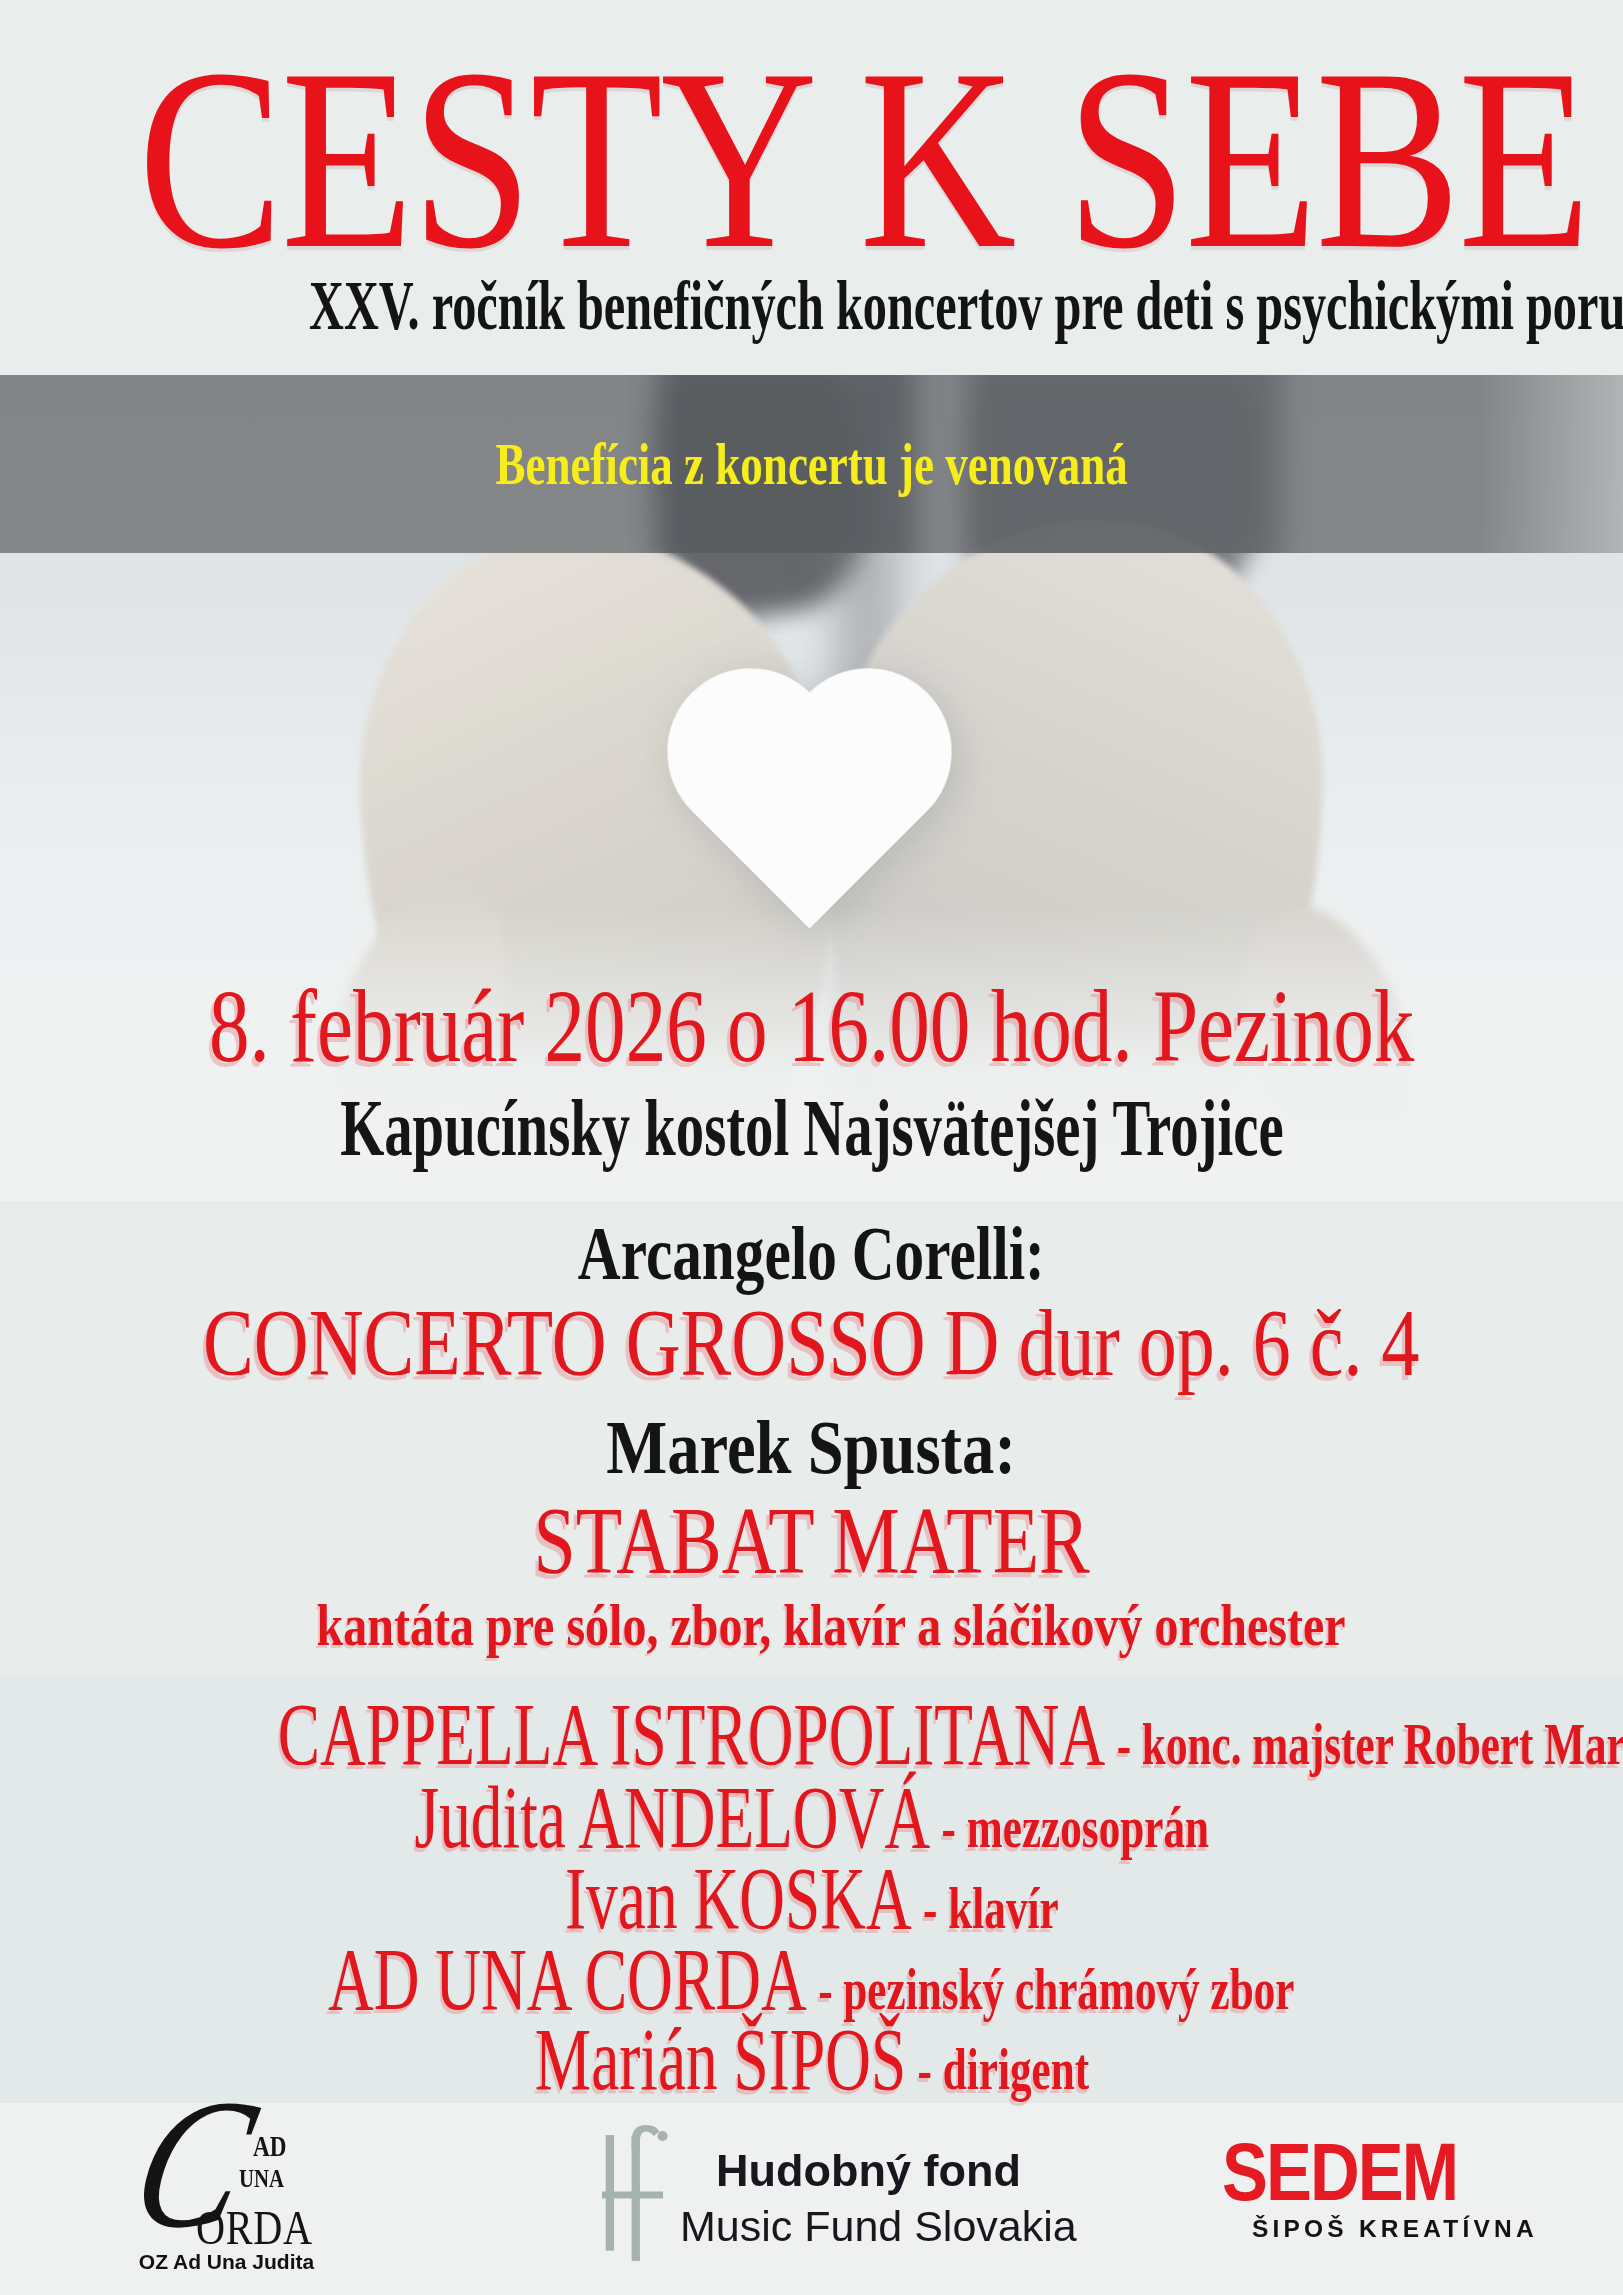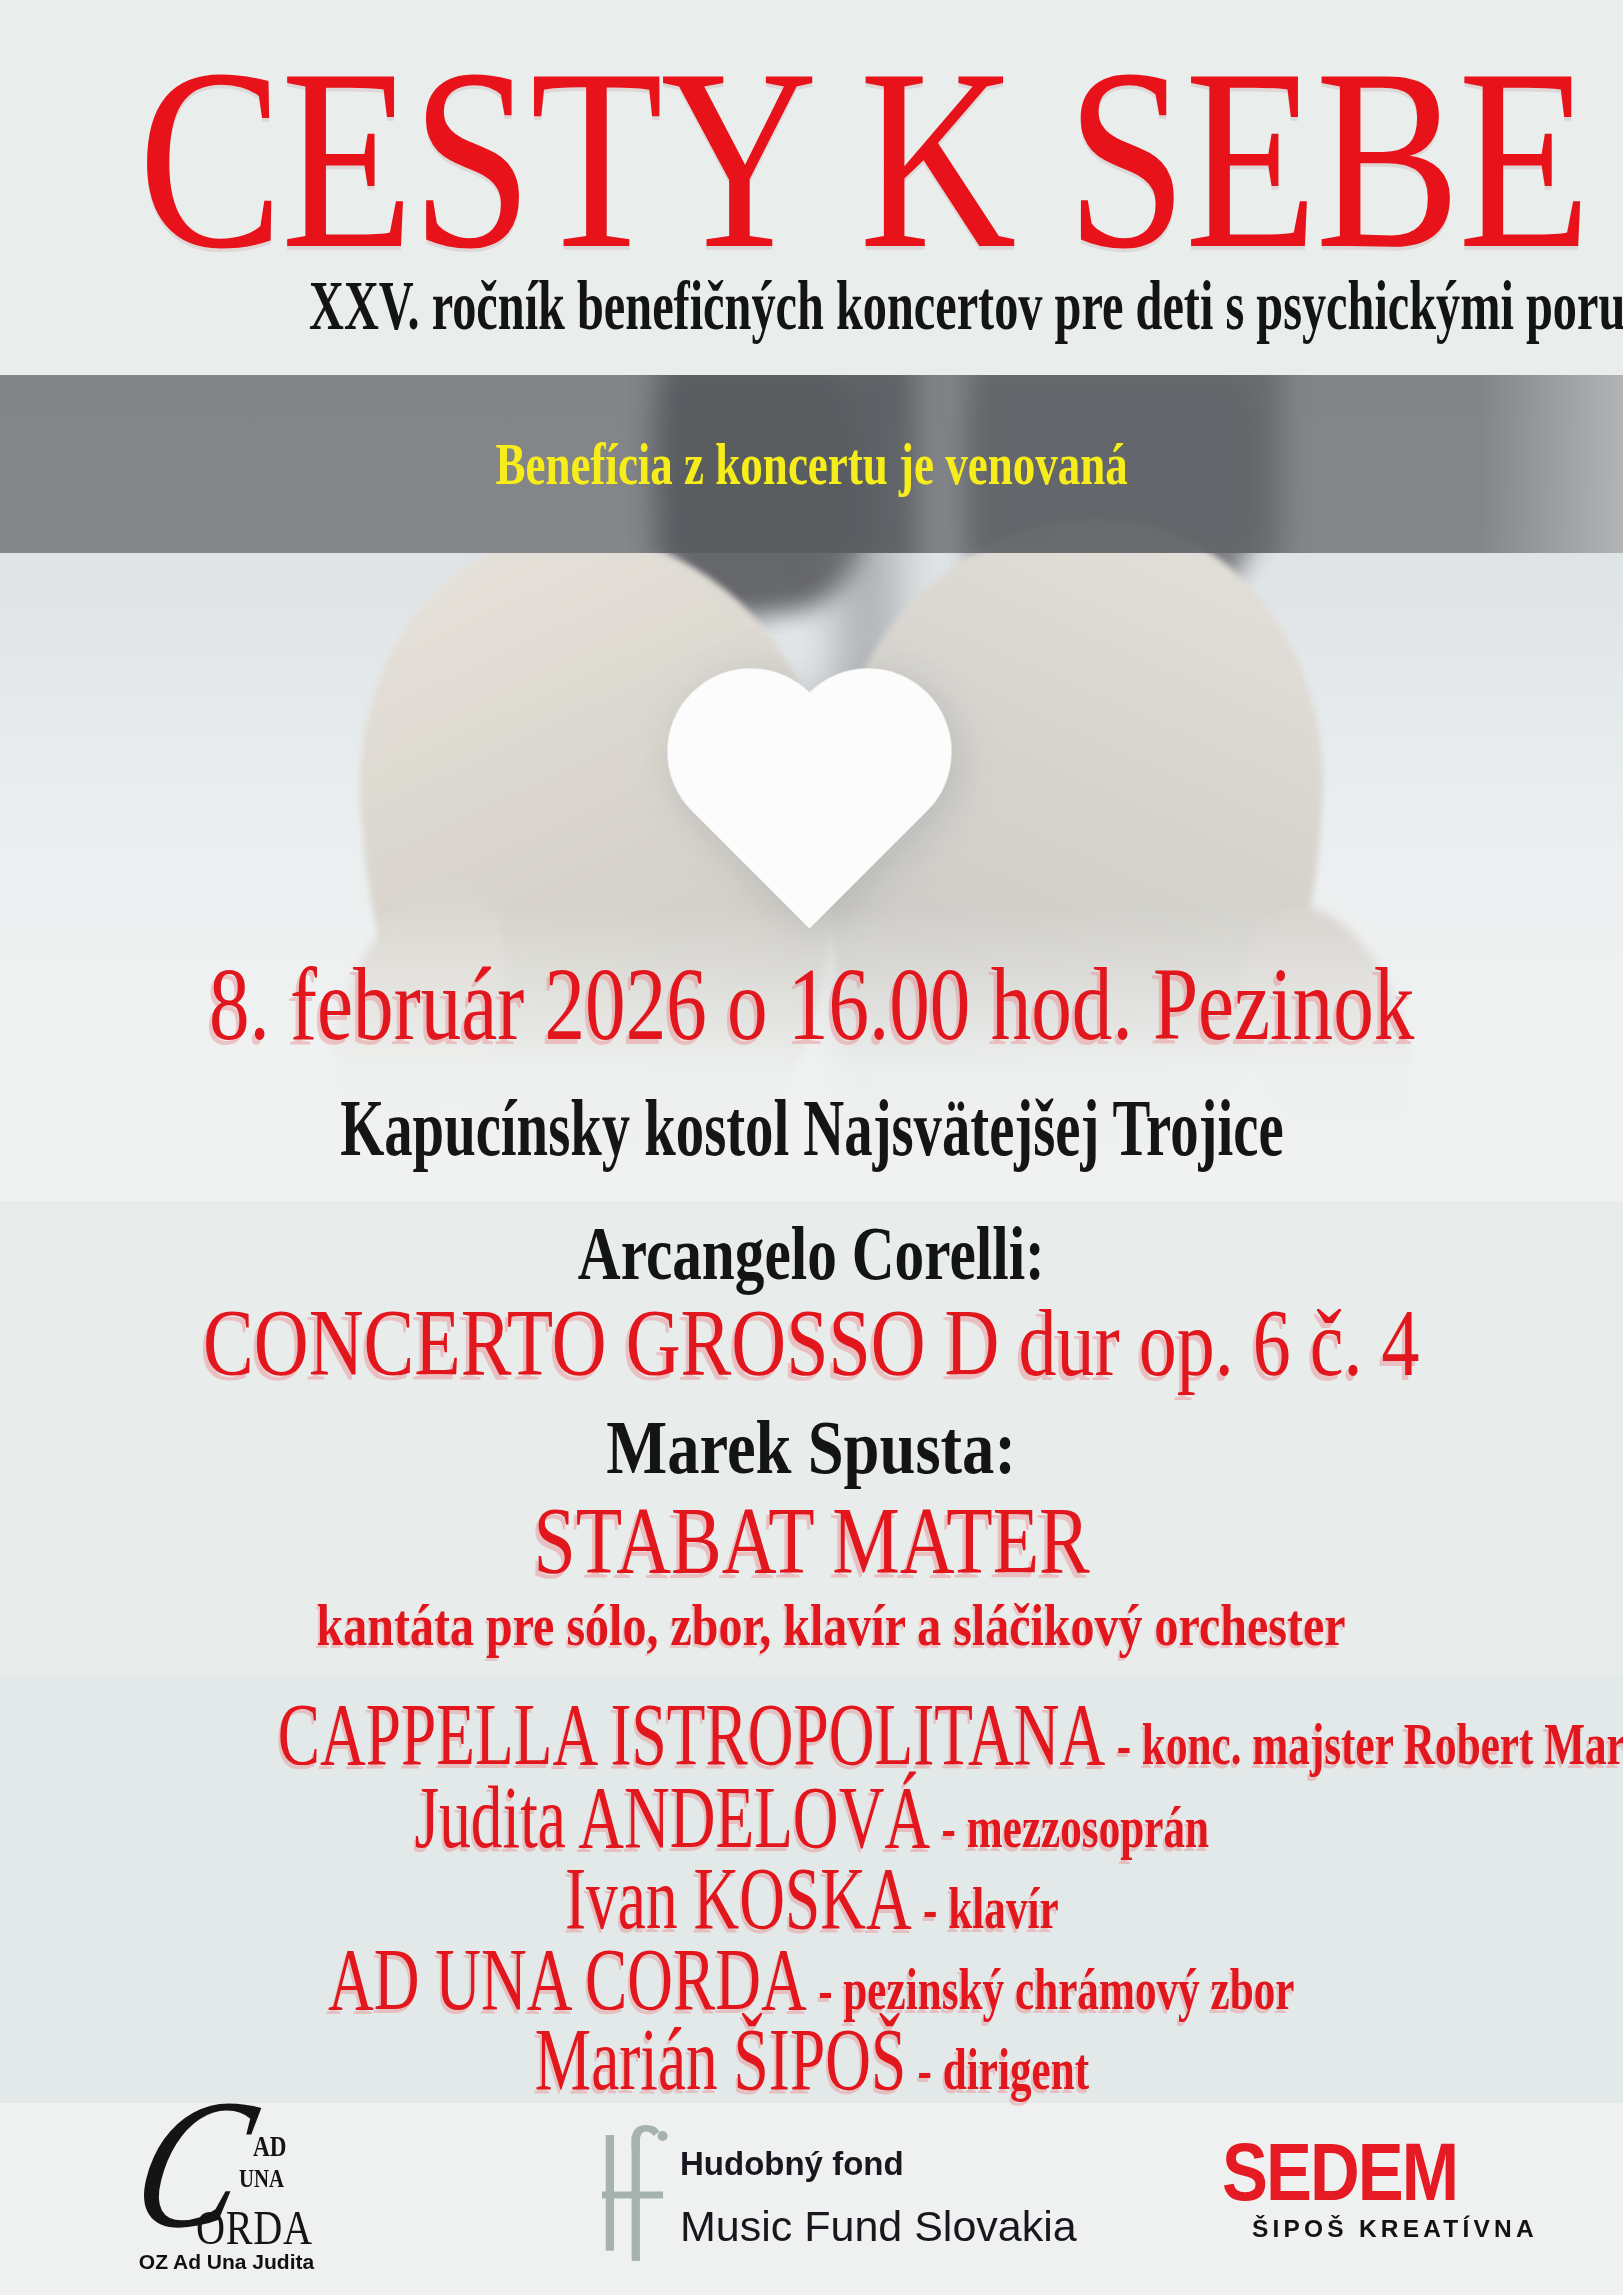--- a/index.html
+++ b/index.html
@@ -59,21 +59,21 @@
     filter:drop-shadow(0 10.2px 21px rgba(120,128,135,.35));}
   .heart::before,.heart::after{content:"";position:absolute;width:167px;height:167px;border-radius:50%;background:#fcfdfc;}
   .heart::before{top:-83px;left:0;}
   .heart::after{top:0;left:83px;}
   .photo-fade{left:0;right:0;top:532px;height:294px;
     background:linear-gradient(180deg,rgba(239,242,241,0) 0%,rgba(239,242,241,.92) 55%,#eff2f1 100%);}
   .photo-veil{left:0;right:0;top:0;height:100%;background:rgba(248,250,250,.10);}
 
   
   .red-big{color:#e2161d;text-shadow:-4.2px 5.1px 0 rgba(235,125,130,.40);}
-  .date-line{top:952px;z-index:5;}
+  .date-line{top:974px;z-index:5;}
   .date-line .sc{--sx:.78;font-size:104px;font-weight:400;}
   .venue-line{top:1088px;z-index:5;}
   .venue-line .sc{--sx:.70;font-size:81px;font-weight:700;color:#151515;}
   .composer1-line{top:1215px;}
   .composer1-line .sc{--sx:.78;font-size:76px;font-weight:700;color:#141414;}
   .work1-line{top:1296px;}
   .work1-line .sc{--sx:.80;font-size:95px;font-weight:400;}
   .composer2-line{top:1409px;}
   .composer2-line .sc{--sx:.85;font-size:76px;font-weight:700;color:#141414;}
   .work2-line{top:1494px;}
@@ -92,21 +92,21 @@
   
   .corda-logo{left:118px;top:2108px;width:217px;height:139px;color:#141414;}
   .corda-c{position:absolute;left:0;top:-8.3px;font-size:157px;font-style:italic;font-weight:400;
     transform:skewX(-14deg) scaleY(1.18);transform-origin:left bottom;line-height:1;}
   .corda-ad{position:absolute;left:135px;top:22px;font-size:29px;font-weight:700;transform:scaleX(.8);transform-origin:left;}
   .corda-una{position:absolute;left:121px;top:56px;font-size:26px;font-weight:700;transform:scaleX(.8);transform-origin:left;}
   .corda-word{position:absolute;left:78px;top:91px;font-size:49px;font-weight:400;letter-spacing:0.9px;transform:scaleX(.82);transform-origin:left;}
   .corda-caption{left:118px;top:2250px;width:217px;text-align:center;font-family:"Liberation Sans",sans-serif;
     font-size:21px;font-weight:700;color:#111;}
   .fond-mono{left:602px;top:2122px;}
-  .fond-line1{left:680px;top:2145px;font-family:"Liberation Sans",sans-serif;font-size:33px;font-weight:700;color:#17171d;}
+  .fond-line1{left:716px;top:2145px;font-family:"Liberation Sans",sans-serif;font-size:45px;font-weight:700;color:#17171d;}
   .fond-line2{left:680px;top:2202px;font-family:"Liberation Sans",sans-serif;font-size:43px;font-weight:400;color:#17171d;}
   .sedem-name{left:1222px;top:2132px;font-family:"Liberation Sans",sans-serif;font-size:81px;font-weight:700;
     color:#e51a22;letter-spacing:-2.3px;transform:scaleX(.85);transform-origin:left;line-height:1;}
   .sedem-tagline{left:1252px;top:2215px;font-family:"Liberation Sans",sans-serif;font-size:24.5px;font-weight:700;
     letter-spacing:4.2px;color:#121212;}
 </style>
 </head>
 <body>
 
 <div class="abs bg-top"></div>

